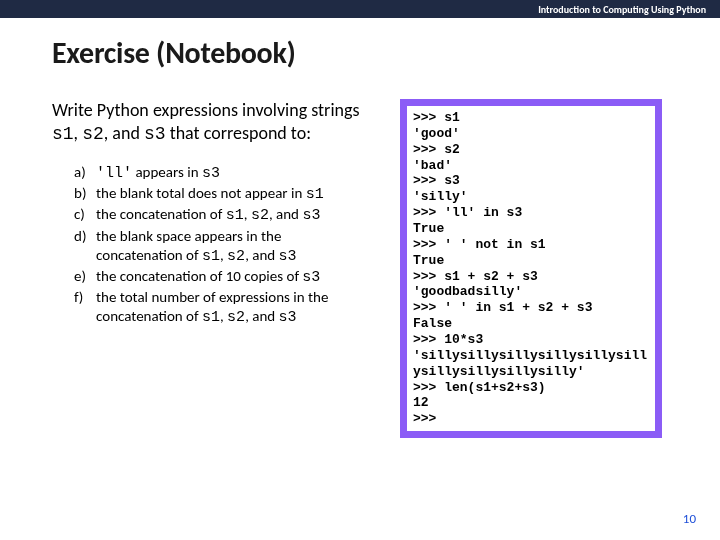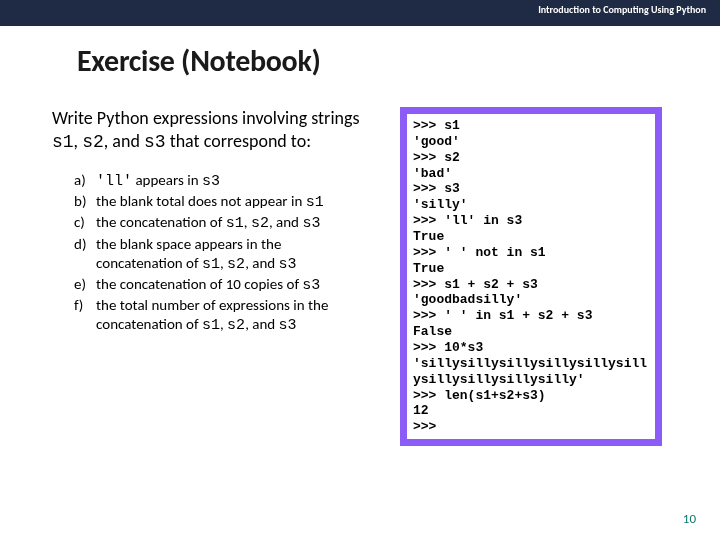--- a/index.html
+++ b/index.html
@@ -11,30 +11,29 @@
     position: relative;
     overflow: hidden;
   }
   .header-bar {
     background: #1f2a44;
     color: #fff;
     font-size: 10px;
     font-weight: 600;
     text-align: right;
     padding: 4px 14px 3px 0;
-    height: 26px;
+    height: 18px;
     line-height: 11px;
   }
   .title {
     font-size: 30px;
     font-weight: 700;
     color: #1a1a1a;
     padding: 16px 0 12px 52px;
     letter-spacing: -0.3px;
-    margin-left: 25px;
   }
   .content {
     display: flex;
     padding: 16px 36px 0 52px;
     gap: 38px;
   }
   .left-col {
     flex: 0 0 310px;
     color: #000;
   }
@@ -72,21 +71,21 @@
     font-weight: 700;
     white-space: pre;
     word-break: break-all;
     color: #000;
   }
   .footer-num {
     position: absolute;
     right: 24px;
     bottom: 14px;
     font-size: 13px;
-    color: #0f766e;
+    color: #1d4ed8;
   }
 </style>
 </head>
 <body>
 
 <div class="header-bar">
   <span>Introduction to Computing Using Python</span>
 </div>
 
 <div class="title">Exercise (Notebook)</div>

